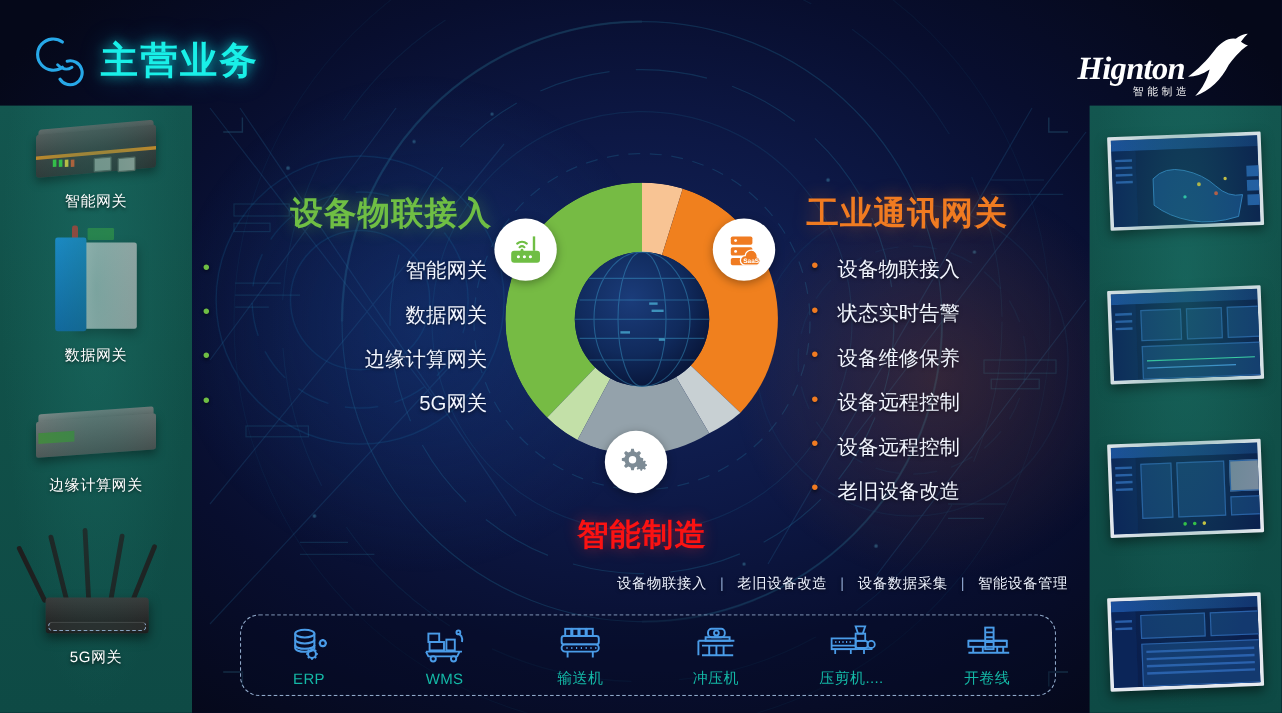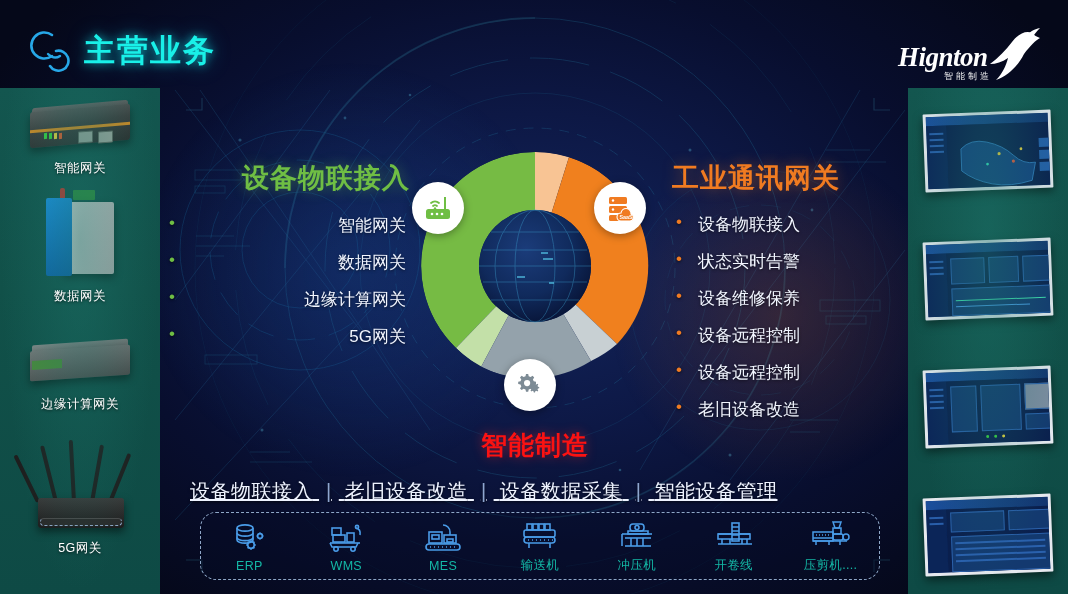--- a/index.html
+++ b/index.html
@@ -208,24 +208,23 @@
   .badge.b-saas   { left:594px; top:182px; }
   .badge.b-gears  { left:504px; top:359px; }
 
   .ttl-red {
     position:absolute; left:421px; top:428px; width:228px; text-align:center;
     font-size:26px; font-weight:bold; color:#fb1212; letter-spacing:1px;
     text-shadow:0 0 12px rgba(255,40,40,.45);
   }
 
   .capline {
-    position:absolute; left:190px; top:478px; width:700px; text-align:left;
-    color:#eef3ff; font-size:20px; letter-spacing:.5px;
+    position:absolute; left:190px; top:478px; width:700px; text-align:right;
+    color:#eef3ff; font-size:12px; letter-spacing:.5px;
     text-shadow:0 1px 3px rgba(0,0,0,.6);
-    text-decoration:underline;
   }
   .capline .sep { color:#8ea6cf; margin:0 7px; }
 
   
   .strip {
     position:absolute; left:200px; top:512px; width:680px; height:68px;
     border:1px dashed #8fa8c8; border-radius:16px;
     display:flex; align-items:center; justify-content:space-around;
     background:rgba(6,12,38,.35);
   }
@@ -599,37 +598,20 @@
             <circle cx="9" cy="27" r="2.2"></circle>
               <circle cx="26" cy="27" r="2.2"></circle>
             <path d="M29 6 q5 1 4 7"></path>
               <circle cx="30" cy="5" r="1.6"></circle>
           </g>
         </svg>
       </div>
       <div class="strip-label">WMS</div>
     </div>
 
-    <div class="strip-item">
-      <div class="strip-icon">
-        <svg width="40" height="32" viewBox="0 0 40 32">
-          <g fill="none" stroke="#4a9ce8" stroke-width="1.6">
-            <path d="M20 3 a7 7 0 0 1 7 7"></path>
-              <path d="M27 10 v3"></path>
-            <rect x="6" y="10" width="13" height="11"></rect>
-              <rect x="9" y="13" width="7" height="4"></rect>
-            <rect x="21" y="13" width="12" height="8"></rect>
-              <rect x="24" y="17" width="6" height="3"></rect>
-            <rect x="3" y="22" width="34" height="6" rx="3"></rect>
-            <path d="M7 25 h1 M11 25 h1 M15 25 h1 M19 25 h1 M23 25 h1 M27 25 h1 M31 25 h1"></path>
-          </g>
-        </svg>
-      </div>
-      <div class="strip-label">MES</div>
-    </div>
 
     <div class="strip-item">
       <div class="strip-icon">
         <svg width="40" height="32" viewBox="0 0 40 32">
           <g fill="none" stroke="#4a9ce8" stroke-width="1.6">
             <rect x="7" y="4" width="5" height="6"></rect>
               <rect x="13" y="4" width="5" height="6"></rect>
             <rect x="19" y="4" width="5" height="6"></rect>
               <rect x="25" y="4" width="5" height="6"></rect>
             <rect x="4" y="10" width="31" height="7" rx="2"></rect>
@@ -651,52 +633,52 @@
             <path d="M11 11 h20 v3 h-20 z"></path>
             <path d="M5 14 h30"></path>
               <path d="M5 14 v12"></path>
             <path d="M8 18 h26"></path>
               <path d="M8 26 h26"></path>
             <path d="M14 18 v8 M20 18 v8 M26 18 v8"></path>
           </g>
         </svg>
       </div>
       <div class="strip-label">冲压机</div>
-    </div>
-
-    <div class="strip-item">
-      <div class="strip-icon">
-        <svg width="40" height="32" viewBox="0 0 40 32">
-          <g fill="none" stroke="#4a9ce8" stroke-width="1.6">
-            <rect x="18" y="3" width="7" height="18"></rect>
-            <path d="M18 7 h7 M18 11 h7 M18 15 h7"></path>
-            <path d="M4 14 h14"></path>
-              <path d="M25 14 h11"></path>
-            <rect x="4" y="14" width="32" height="5"></rect>
-            <path d="M8 19 v5 M16 19 v5 M28 19 v5 M33 19 v5"></path>
-            <path d="M4 24 h34"></path>
-          </g>
-        </svg>
-      </div>
-      <div class="strip-label">开卷线</div>
     </div>
 
     <div class="strip-item">
       <div class="strip-icon">
         <svg width="42" height="32" viewBox="0 0 42 32">
           <g fill="none" stroke="#4a9ce8" stroke-width="1.5">
             <path d="M24 2 l8 0 -2 6 -4 0 z"></path>
             <rect x="24" y="8" width="8" height="6"></rect>
             <rect x="4" y="12" width="20" height="9"></rect>
             <path d="M7 15 h1 M10 15 h1 M13 15 h1 M16 15 h1 M19 15 h1"></path>
             <path d="M4 18 h20"></path>
             <rect x="24" y="14" width="10" height="6" rx="2"></rect>
             <circle cx="37" cy="17" r="3"></circle>
             <path d="M4 21 h34"></path>
             <path d="M7 21 v4 M20 21 v4 M31 21 v4"></path>
           </g>
         </svg>
       </div>
       <div class="strip-label">压剪机....</div>
     </div>
+
+    <div class="strip-item">
+      <div class="strip-icon">
+        <svg width="40" height="32" viewBox="0 0 40 32">
+          <g fill="none" stroke="#4a9ce8" stroke-width="1.6">
+            <rect x="18" y="3" width="7" height="18"></rect>
+            <path d="M18 7 h7 M18 11 h7 M18 15 h7"></path>
+            <path d="M4 14 h14"></path>
+              <path d="M25 14 h11"></path>
+            <rect x="4" y="14" width="32" height="5"></rect>
+            <path d="M8 19 v5 M16 19 v5 M28 19 v5 M33 19 v5"></path>
+            <path d="M4 24 h34"></path>
+          </g>
+        </svg>
+      </div>
+      <div class="strip-label">开卷线</div>
+    </div>
   </div>
 
 </div>
 
 </body></html>

